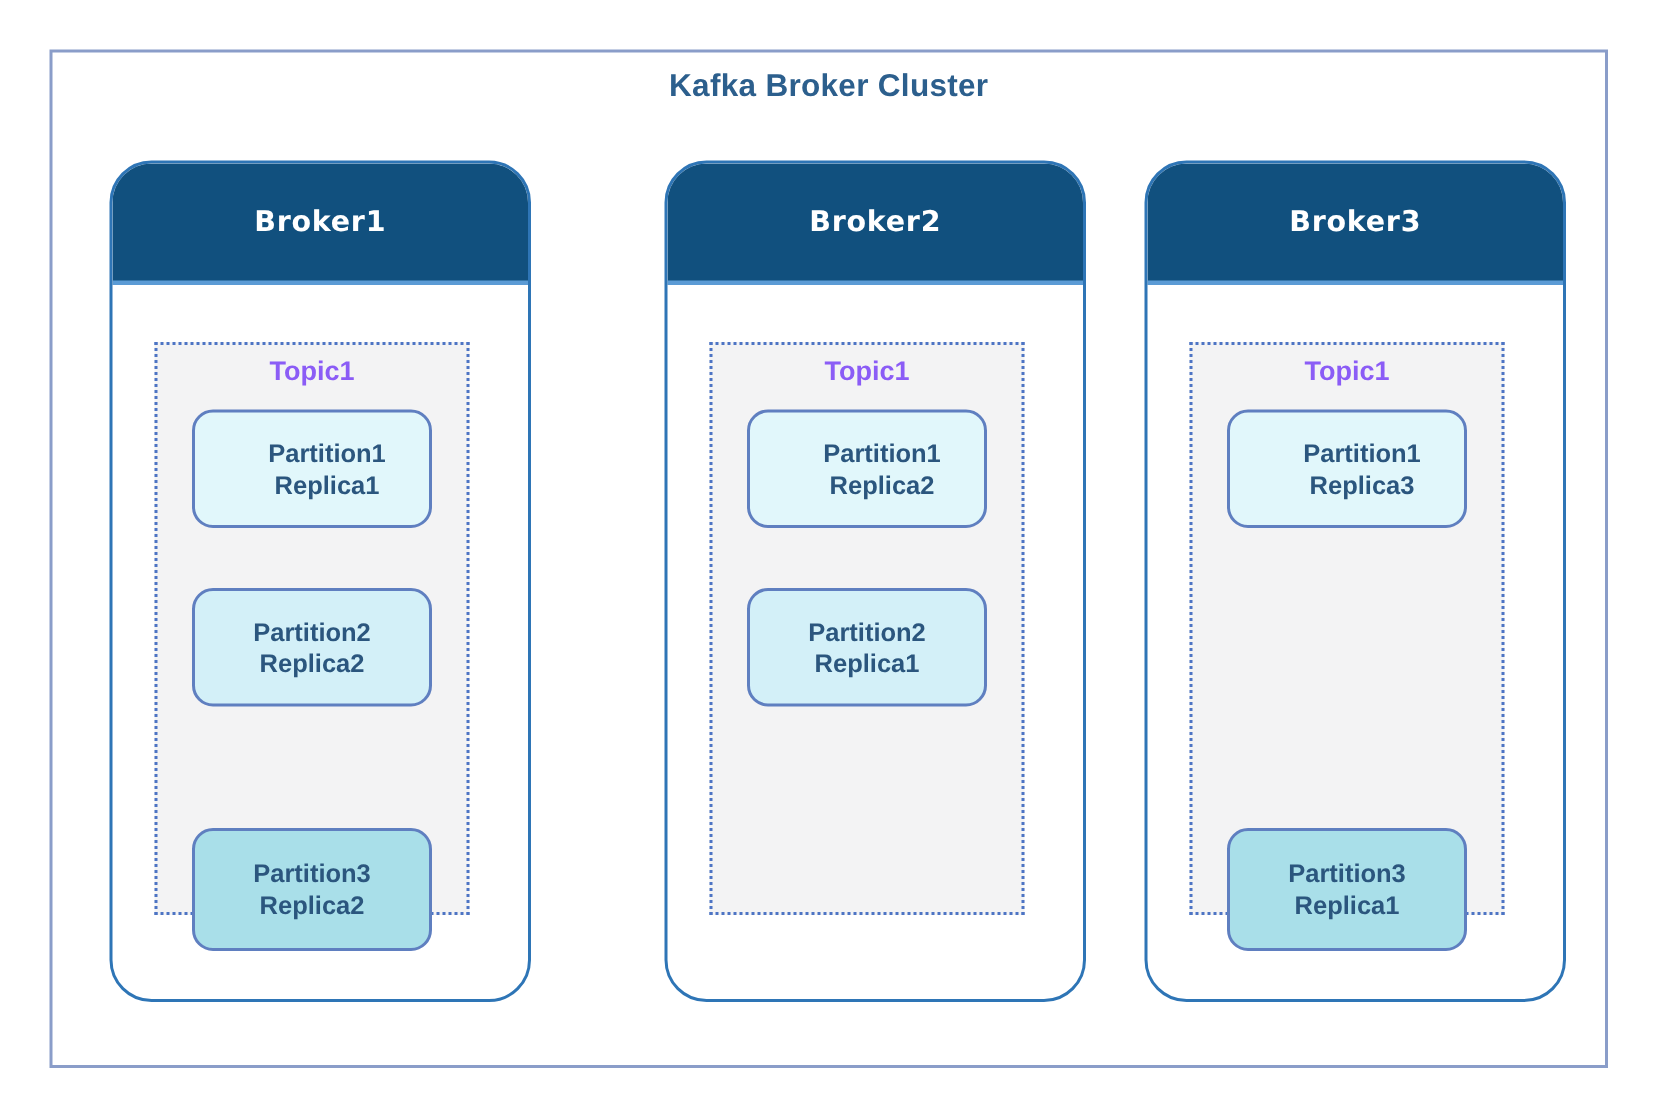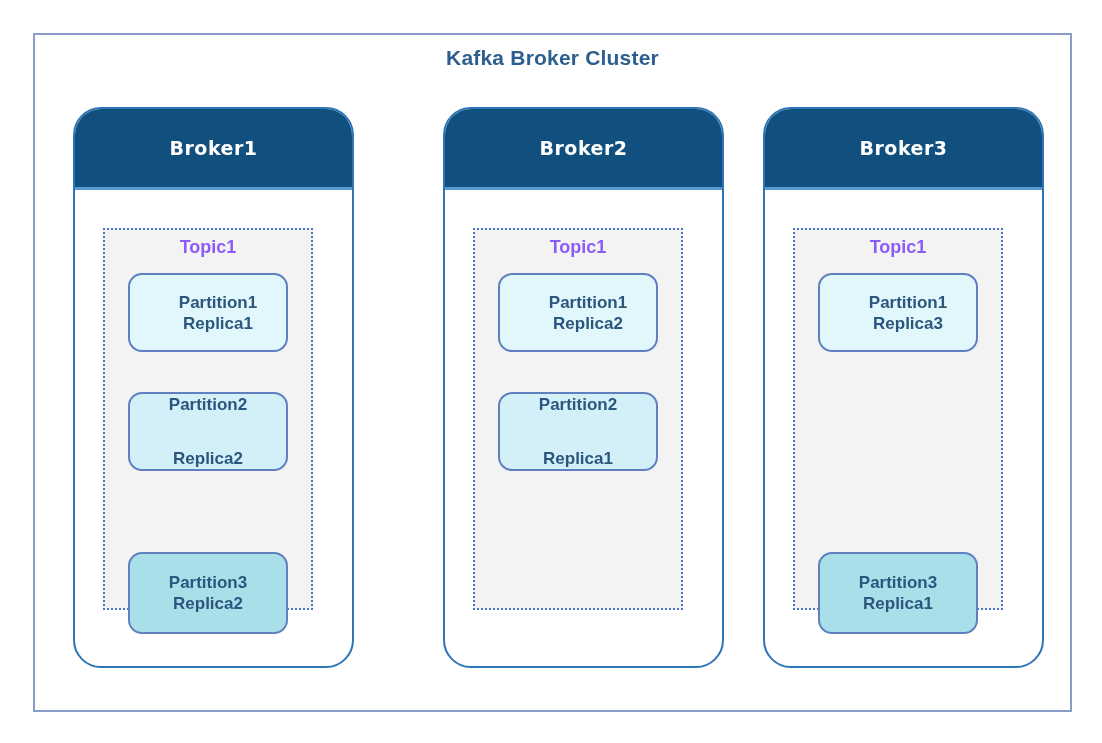--- a/index.html
+++ b/index.html
@@ -85,21 +85,21 @@
     text-align: center;
     font-size: 17px;
     font-weight: bold;
     color: #2b567e;
     line-height: 21px;
   }
   .row-0 { top: 43px; }
   .row-1 { top: 162px; }
   .row-2 { top: 280px; height: 82px; margin-top: 42px; }
   .shade-light  { background: #e1f7fb; padding-left: 20px; }
-  .shade-medium { background: #d3f0f8; justify-content: space-between; }
+  .shade-medium { background: #d3f0f8; }
   .shade-dark   { background: #a9dfe9; }
 </style>
 </head>
 <body>
 
 <div class="frame">
   <div class="frame-title">Kafka Broker Cluster</div>
 
   <div class="broker-card broker-1">
     <div class="broker-header">

